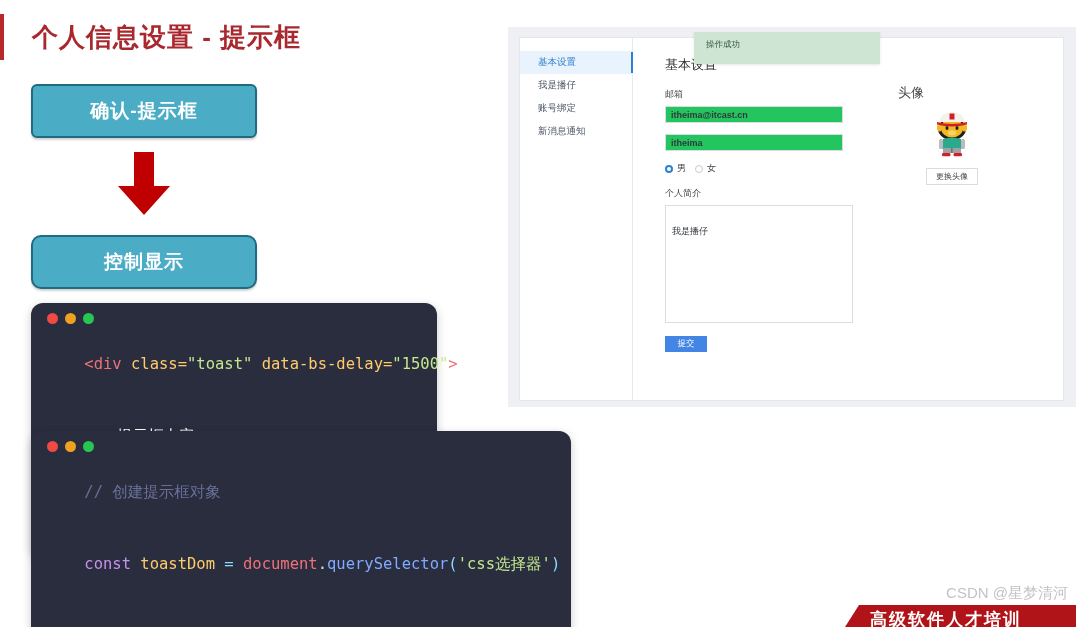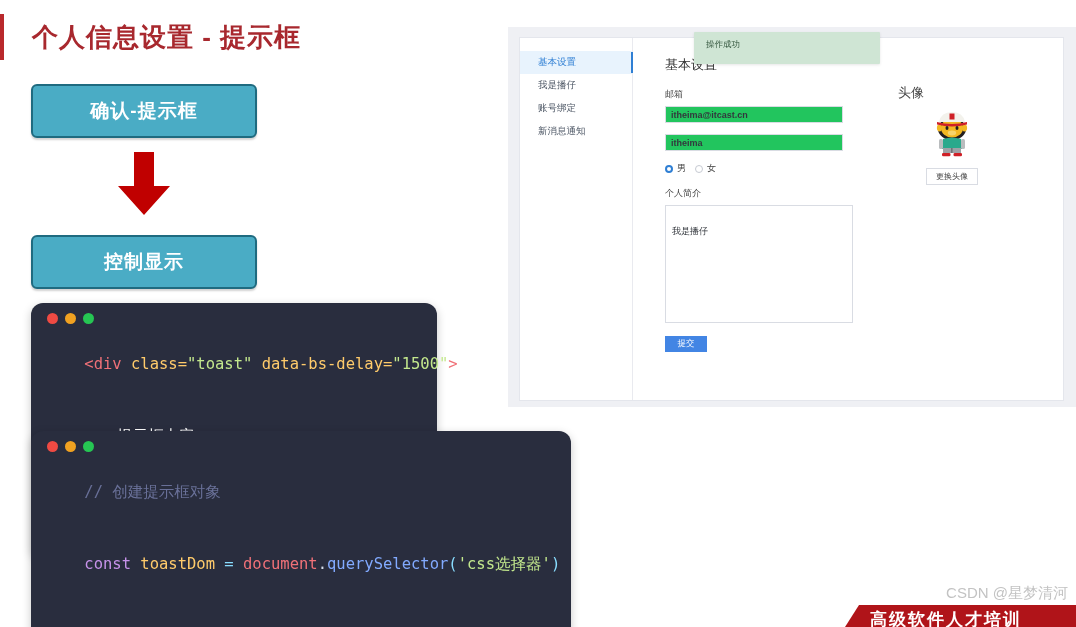--- a/index.html
+++ b/index.html
@@ -31,21 +31,21 @@
     width: 222px; height: 50px;
     background: #4aacc5;
     border: 2px solid #1f6b80;
     border-radius: 6px;
     box-shadow: 0 2px 2px rgba(0,0,0,.18);
     display: flex; align-items: center; justify-content: center;
     color: #ffffff; font-size: 19px; font-weight: 700;
     letter-spacing: 1px;
   }
   #confirm-box { left: 31px; top: 84px; }
-  #control-box { left: 31px; top: 235px; }
+  #control-box { left: 31px; top: 235px; border-radius: 10px; }
 
   #down-arrow {
     position: absolute; left: 113px; top: 152px;
     width: 62px; height: 64px;
   }
 
   
   .code-window {
     position: absolute;
     background: #292d3e;

